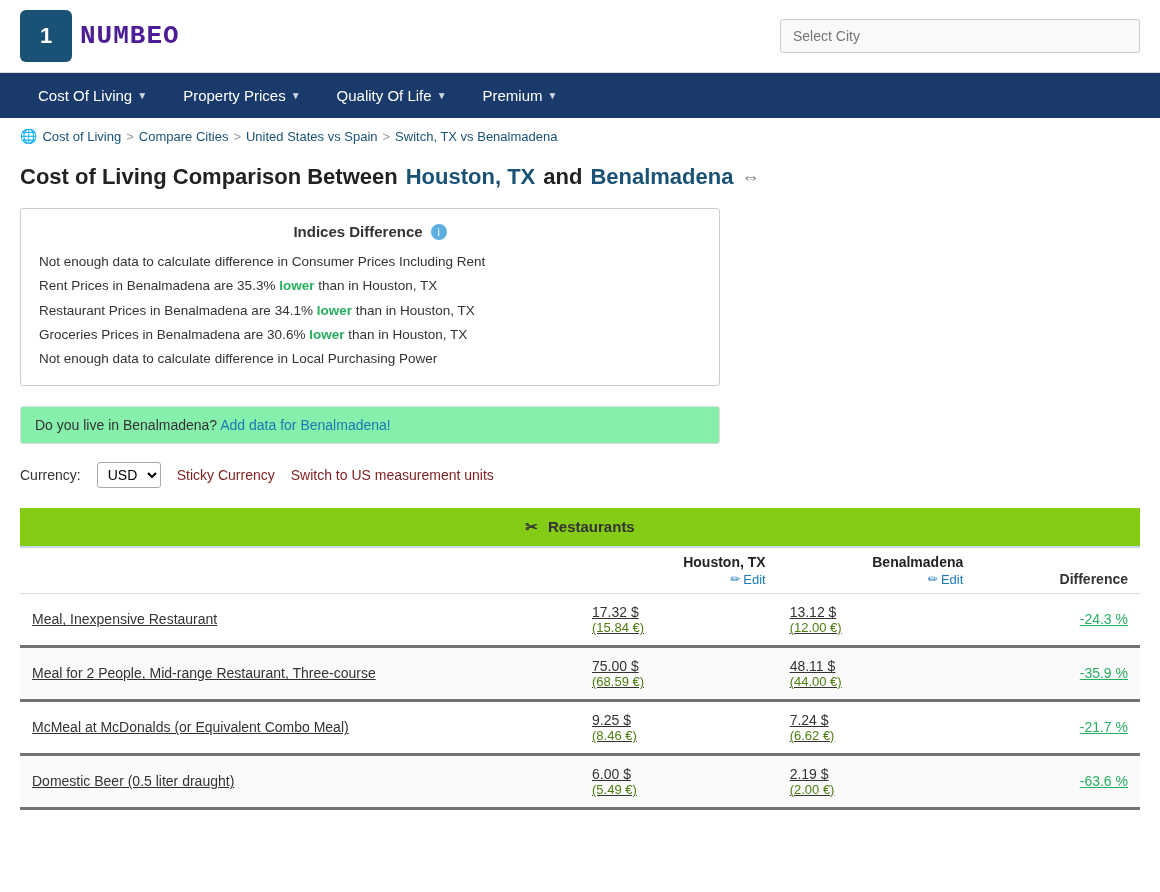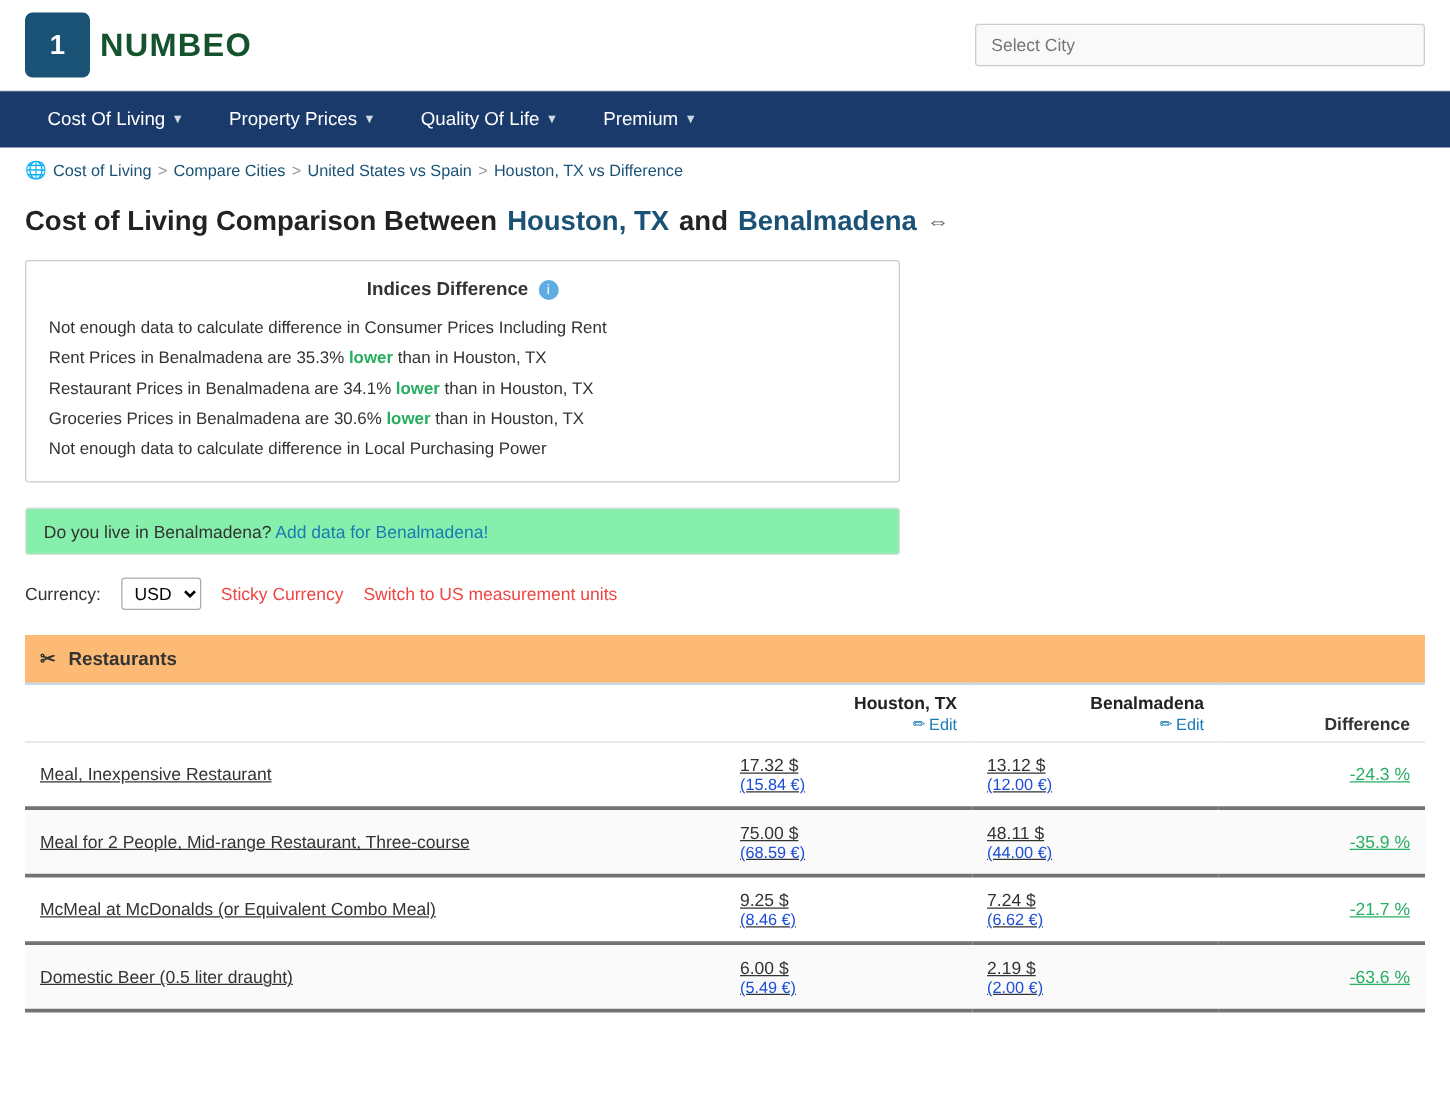--- a/index.html
+++ b/index.html
@@ -32,22 +32,23 @@
     }
     .logo-icon::before {
       content: '1';
       color: #fff;
       font-size: 22px;
       font-weight: bold;
     }
     .logo-text {
       font-size: 26px;
       font-weight: bold;
-      color: #14532d;
+      color: #4c1d95;
       letter-spacing: 1px;
+      font-family: Liberation Mono, monospace;
     }
     .search-container {
       margin-left: auto;
     }
     .search-input {
       width: 360px;
       padding: 8px 12px;
       border: 1px solid #ccc;
       border-radius: 3px;
       font-size: 14px;
@@ -174,37 +175,38 @@
     }
     .currency-label { color: #333; }
     .currency-select {
       padding: 3px 6px;
       border: 1px solid #aaa;
       border-radius: 3px;
       font-size: 14px;
       background: #fff;
     }
     .currency-link {
-      color: #ef4444;
+      color: #7f1d1d;
       text-decoration: none;
       cursor: pointer;
     }
 
     
     .comparison-table {
       width: 100%;
       border-collapse: collapse;
       font-size: 14px;
     }
     .table-section-header td {
-      background: #fdba74;
+      background: #84cc16;
       padding: 10px 12px;
       font-weight: bold;
       font-size: 15px;
       border-bottom: 2px solid #c8d8e8;
+      text-align: center;
     }
     .col-headers td {
       padding: 6px 12px;
       font-weight: bold;
       text-align: right;
       color: #222;
       border-bottom: 1px solid #ddd;
       vertical-align: bottom;
     }
     .col-headers .city-col { min-width: 120px; }
@@ -224,21 +226,21 @@
       border-bottom: 3px solid #737373;
       vertical-align: middle;
       text-decoration: underline;
     }
     .data-row .item-name { color: #333; }
     .data-row .value-cell {
       text-align: left;
       white-space: nowrap;
     }
     .value-main { display: block; }
-    .value-sub { display: block; color: #1d4ed8; font-size: 13px; }
+    .value-sub { display: block; color: #4d7c0f; font-size: 13px; }
     .data-row .diff-cell {
       text-align: right;
       color: #27ae60;
       font-weight: normal;
     }
     .diff-negative { color: #27ae60; }
     .data-row:nth-child(odd) { background: #fff; }
     .data-row:nth-child(even) { background: #fafafa; }
 
     .section-icon { margin-right: 6px; }
@@ -276,21 +278,21 @@
 </nav>
 
 <div class="breadcrumb">
   <span class="home-icon">🌐</span>
   <a href="#">Cost of Living</a>
   <span class="breadcrumb-sep">&gt;</span>
   <a href="#">Compare Cities</a>
   <span class="breadcrumb-sep">&gt;</span>
   <a href="#">United States vs Spain</a>
   <span class="breadcrumb-sep">&gt;</span>
-  <a href="#">Houston, TX vs Difference</a>
+  <a href="#">Switch, TX vs Benalmadena</a>
 </div>
 
 <div class="main">
 
   <div class="page-title">
     <span>Cost of Living Comparison Between</span>
     <span class="city-name">Houston, TX</span>
     <span>and</span>
     <span class="city-name">Benalmadena</span>
     <span class="swap-icon" title="Swap cities">⇔</span>

